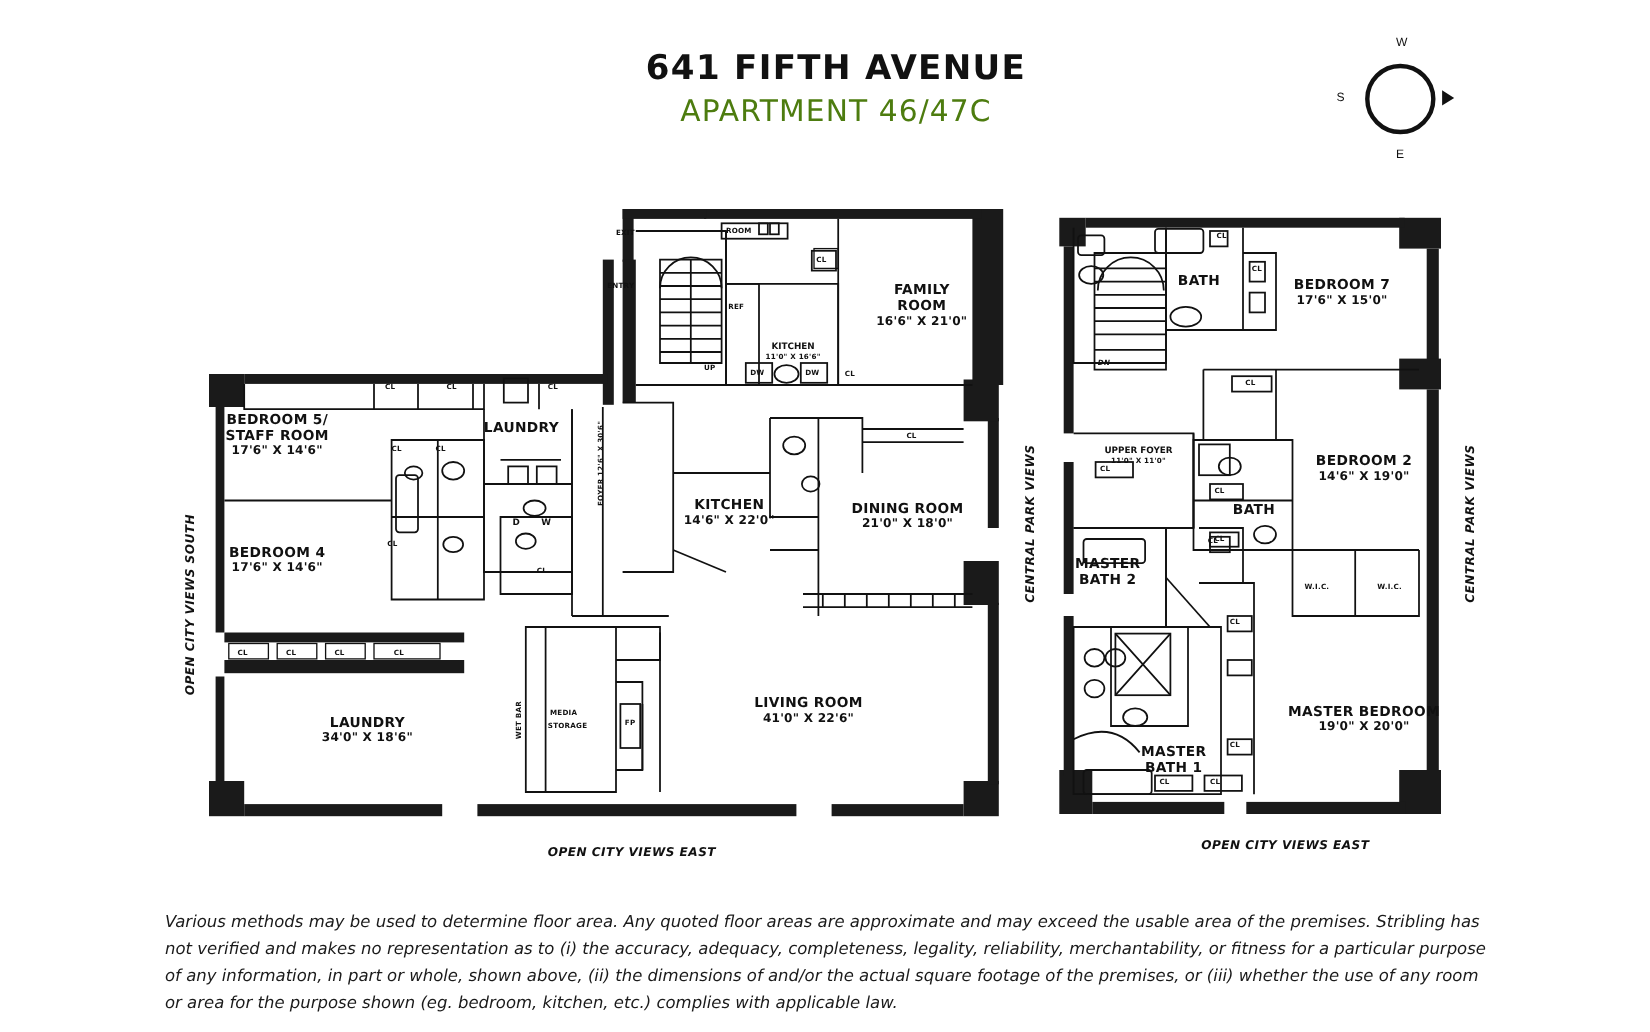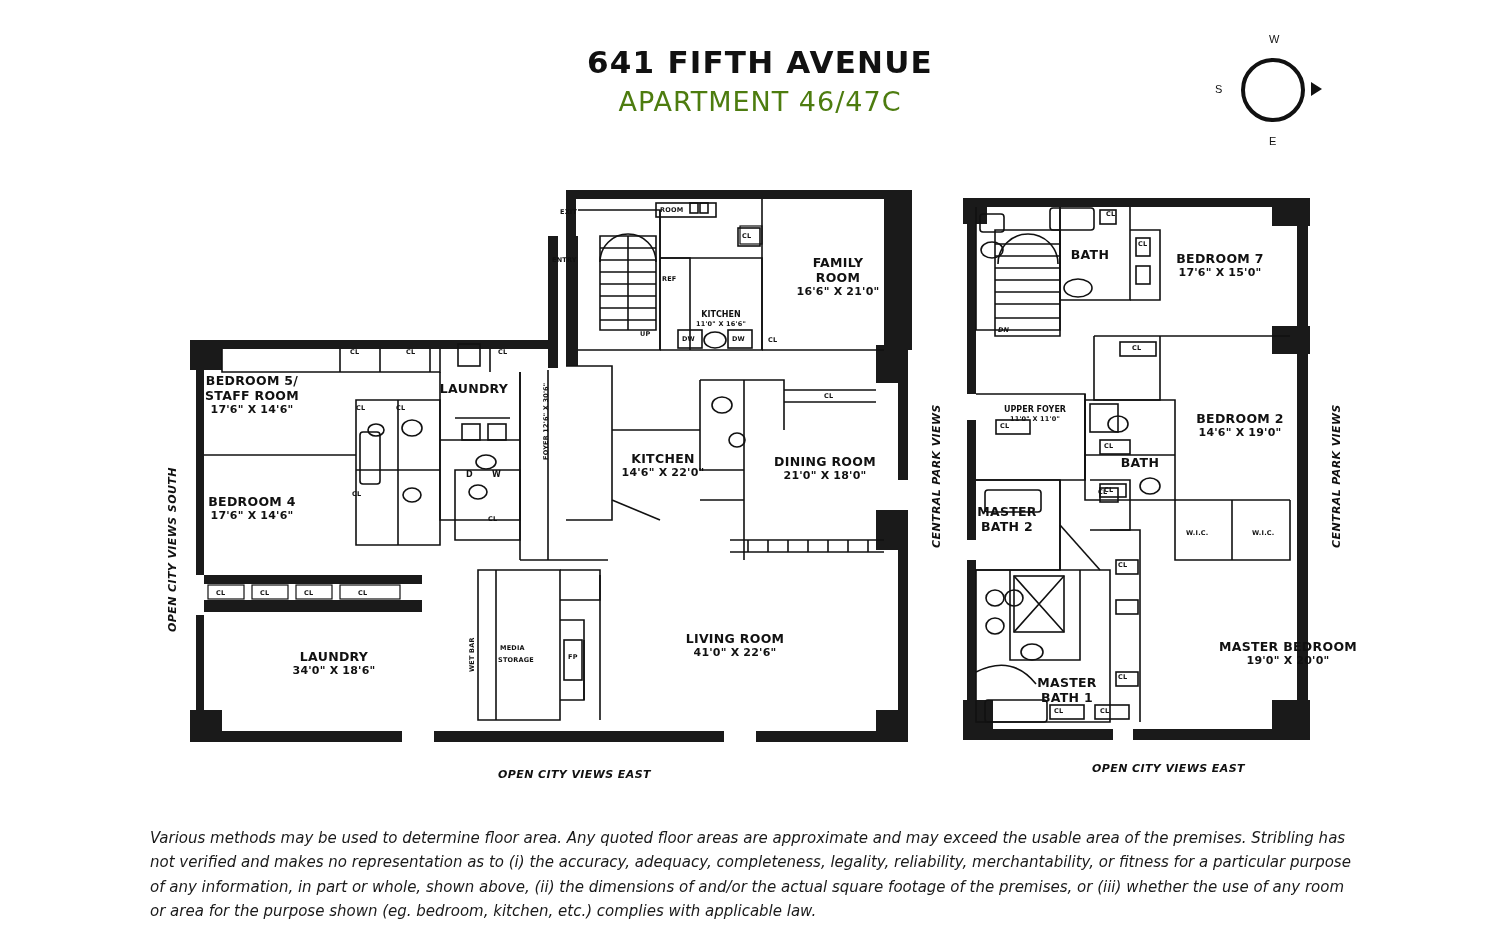--- a/index.html
+++ b/index.html
@@ -478,21 +478,21 @@
 <div class="room-label" style="left:952px; top:505px; width:110px;">
   <div class="room-name">MASTER</div>
   <div class="room-name">BATH 2</div>
 </div>
 
 <div class="room-label" style="left:1012px; top:676px; width:110px;">
   <div class="room-name">MASTER</div>
   <div class="room-name">BATH 1</div>
 </div>
 
-<div class="room-label" style="left:1140px; top:640px; width:200px;padding-left:48px;">
+<div class="room-label" style="left:1140px; top:640px; width:200px;">
   <div class="room-name">MASTER BEDROOM</div>
   <div class="room-dims">19'0" X 20'0"</div>
 </div>
 
 <div class="tiny" style="left:998px; top:326px;font-style:italic;">DN</div>
 <div class="tiny" style="left:1106px; top:210px;">CL</div>
 <div class="tiny" style="left:1138px; top:240px;">CL</div>
 <div class="tiny" style="left:1132px; top:344px;">CL</div>
 <div class="tiny" style="left:1000px; top:422px;">CL</div>
 <div class="tiny" style="left:1104px; top:442px;">CL</div>

